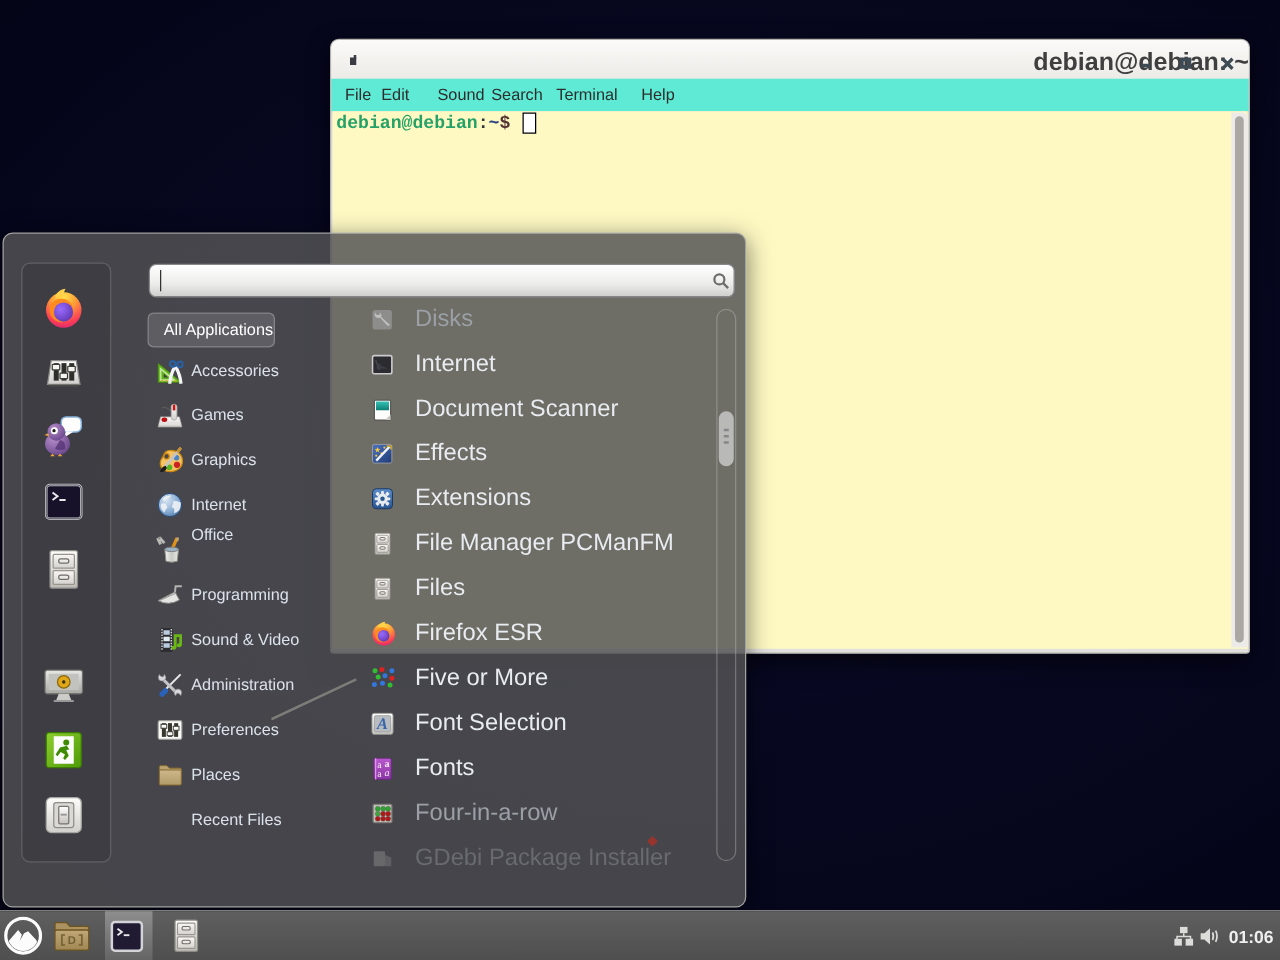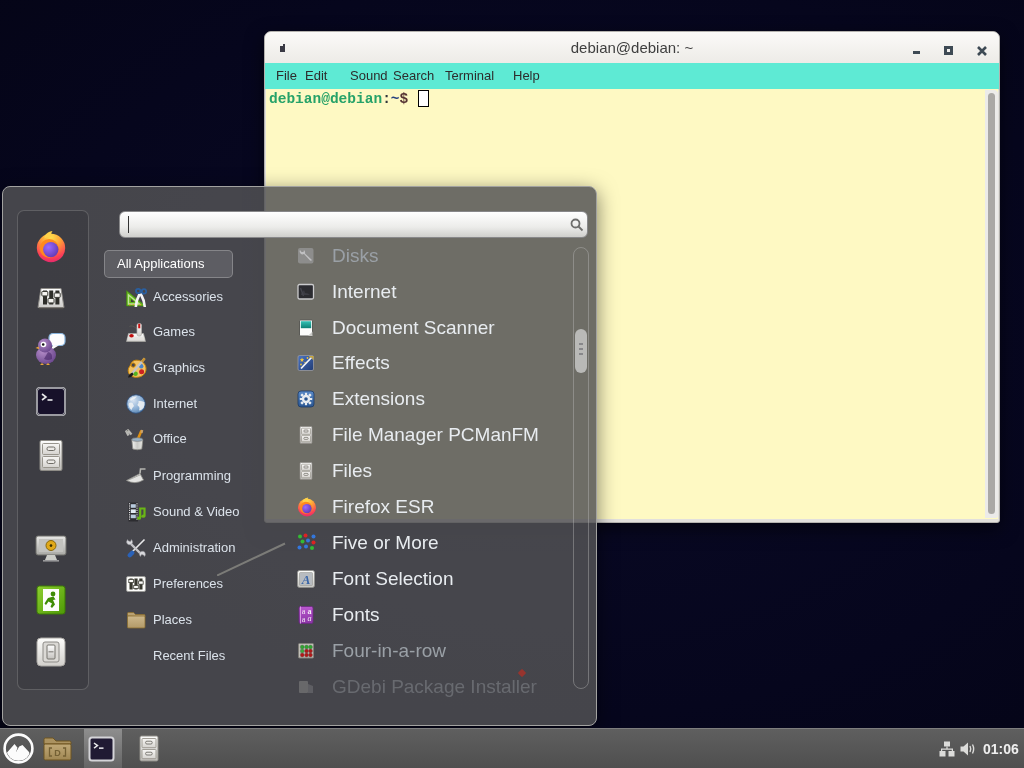--- a/index.html
+++ b/index.html
@@ -3,39 +3,39 @@
 html,body{margin:0;padding:0}
 #desk{position:relative;width:1024px;height:768px;overflow:hidden;
  background:radial-gradient(ellipse 900px 620px at 55% 45%, #0a0a27 0%, #06061d 60%, #040414 100%);
  font-family:"Liberation Sans",sans-serif;}
 .abs{position:absolute}
 
 #term{position:absolute;left:264px;top:31px;width:736px;height:492px;border-radius:7px 7px 3px 3px;
  background:#e2e0dc;box-shadow:0 6px 18px rgba(0,0,0,0.55);border:1px solid #b4b2ae;box-sizing:border-box}
 #ttl{position:absolute;left:0;top:0;right:0;height:31px;border-radius:6px 6px 0 0;
  background:linear-gradient(#fbfaf8,#edebe7)}
-#ttl .t{position:absolute;left:0;right:0;top:7px;text-align:center;font-size:15px;font-weight:normal;color:#3f3f3f}
+#ttl .t{position:absolute;left:0;right:0;top:7px;text-align:right;font-size:20px;font-weight:bold;color:#3f3f3f}
 #tmenu{position:absolute;left:0;top:31px;right:0;height:26px;background:#5eead4;border-bottom:1px solid #dcdad5}
 .mi{position:absolute;top:5px;font-size:13px;color:#2d2d2d}
 #tbody{position:absolute;left:1px;top:57px;right:1px;bottom:3px;background:#fef9c3}
 #tscroll{position:absolute;top:1px;right:0px;width:13px;bottom:1px;background:#ecebe9;border-radius:0 4px 2px 0}
 #thumb{position:absolute;top:3px;right:3px;width:7px;bottom:4px;background:#aaa8a5;border-radius:4px}
 .mono{font-family:"Liberation Mono",monospace;font-size:14.5px;font-weight:bold;white-space:pre}
 #prompt{position:absolute;left:3px;top:2px}
 #cursor{position:absolute;left:152px;top:1px;width:9px;height:15px;border:1px solid #000;background:#fff}
 
 #menu{position:absolute;left:2px;top:186px;width:595px;height:540px;border-radius:8px;
  background:rgba(82,82,85,0.84);border:1px solid #a2a2a0;box-sizing:border-box;
  box-shadow:0 5px 20px rgba(0,0,0,0.5)}
 #sidebar{position:absolute;left:14px;top:23px;width:70px;height:478px;border-radius:7px;
  background:rgba(30,30,32,0.18);border:1px solid rgba(160,160,160,0.35)}
 #search{position:absolute;left:116px;top:24px;width:469px;height:27px;border-radius:6px;
  background:linear-gradient(#ffffff,#ececea 60%,#cfcfcc);border:1px solid #88888a;box-sizing:border-box}
 #caret{position:absolute;left:8px;top:4px;width:1px;height:17px;background:#333}
-#allapps{position:absolute;left:101px;top:63px;width:129px;height:28px;border-radius:5px;
+#allapps{position:absolute;left:115px;top:63px;width:102px;height:28px;border-radius:5px;
  background:rgba(255,255,255,0.13);border:1px solid rgba(255,255,255,0.25);box-sizing:border-box}
 #allapps span{position:absolute;left:12px;top:5px;font-size:13px;line-height:16px;color:#fff}
 .cat{position:absolute;left:150px;font-size:13px;line-height:16px;color:#dbe2ea}
 .app{position:absolute;left:329px;font-size:19px;line-height:16px;color:#e8ecf0}
 .dim{color:#9aa0a6}
 .vdim{color:rgba(170,175,180,0.35)}
 .cic{position:absolute;left:122px;width:22px;height:22px}
 .aic{position:absolute;left:294px;width:18px;height:18px}
 .sic{position:absolute;left:31px;width:34px;height:34px}
 #mscroll{position:absolute;left:570px;top:60px;width:16px;height:442px;border:1px solid rgba(190,190,190,0.4);border-radius:8px;box-sizing:border-box}
@@ -351,21 +351,21 @@
           </linearGradient>
         </defs>
     <path d="M2.5 7 L2.5 4.5 Q2.5 3.5 3.5 3.5 L8.5 3.5 L10.5 5.5 L19 5.5 Q20 5.5 20 6.5 L20 8 Z" fill="#b9a172" stroke="#8a6d2e" stroke-width="0.8"></path>
     <rect x="2.5" y="7" width="17.5" height="12" rx="1" fill="url(#fol)" stroke="#8a6d2e" stroke-width="0.8"></rect>
   </svg>
 
   <span class="cat" style="top:102px">Accessories</span>
   <span class="cat" style="top:137px">Games</span>
   <span class="cat" style="top:173px">Graphics</span>
   <span class="cat" style="top:209px">Internet</span>
-  <span class="cat" style="top:244px">Office</span>
+  <span class="cat" style="top:233px">Office</span>
   <span class="cat" style="top:281px">Programming</span>
   <span class="cat" style="top:317px">Sound &amp; Video</span>
   <span class="cat" style="top:353px">Administration</span>
   <span class="cat" style="top:389px">Preferences</span>
   <span class="cat" style="top:425px">Places</span>
   <span class="cat" style="top:461px">Recent Files</span>
 
   <svg class="aic" style="top:60px" viewBox="0 0 18 18">
     <rect x="1" y="1" width="15.5" height="15.5" rx="2" fill="#98989a" opacity="0.75"></rect>
     <path d="M3 3 Q2 5 3.5 6.5 Q5 8 7 7 L13 13.5 Q14.5 14 15 13 L8 6.5 Q8.5 4.5 7 3 L6.5 5 L4.5 5 Z" fill="#c4c4c6" opacity="0.9"></path>

